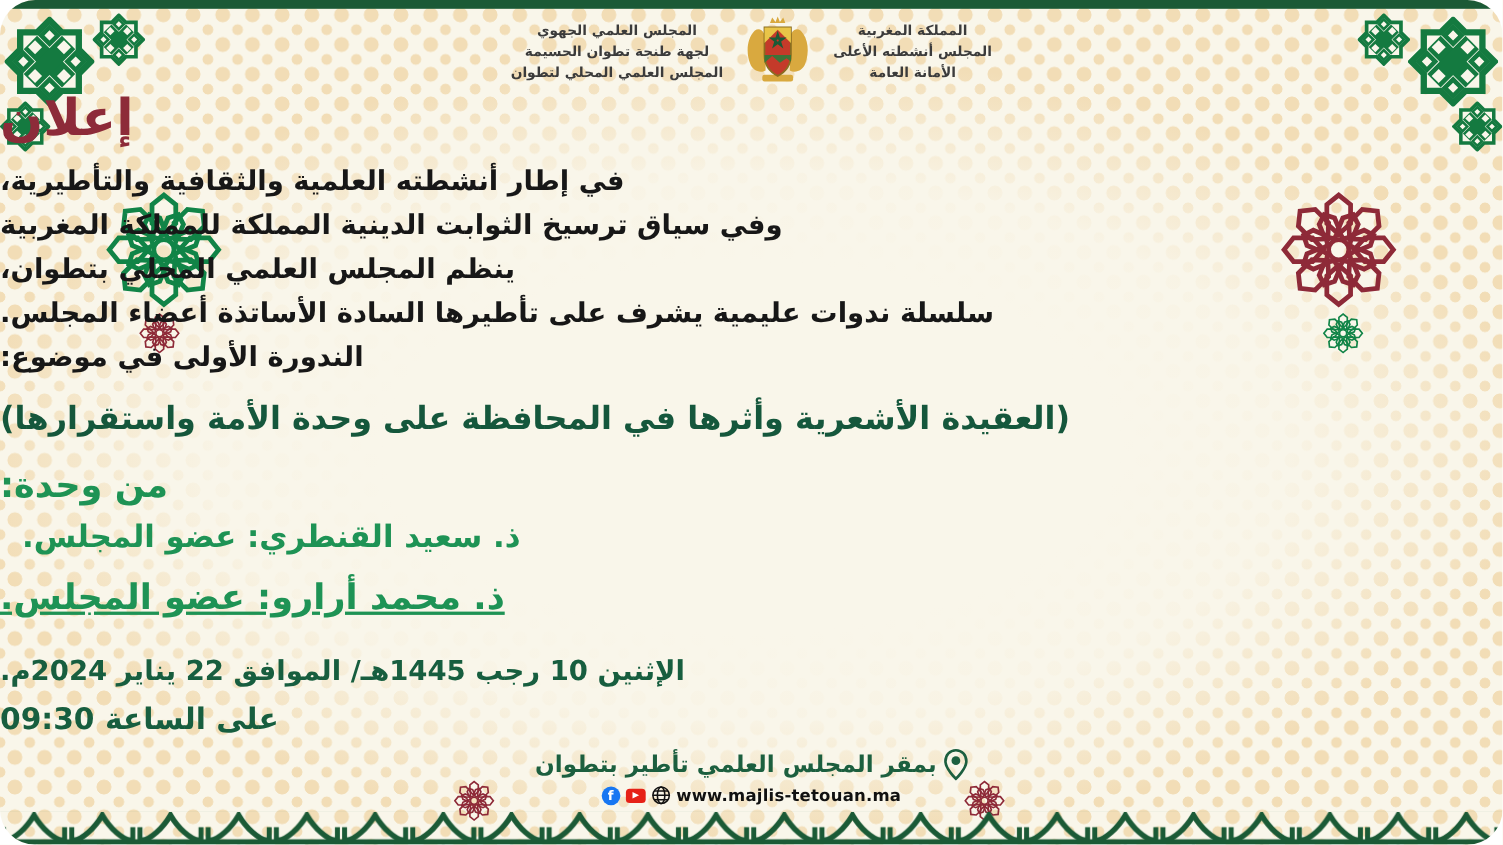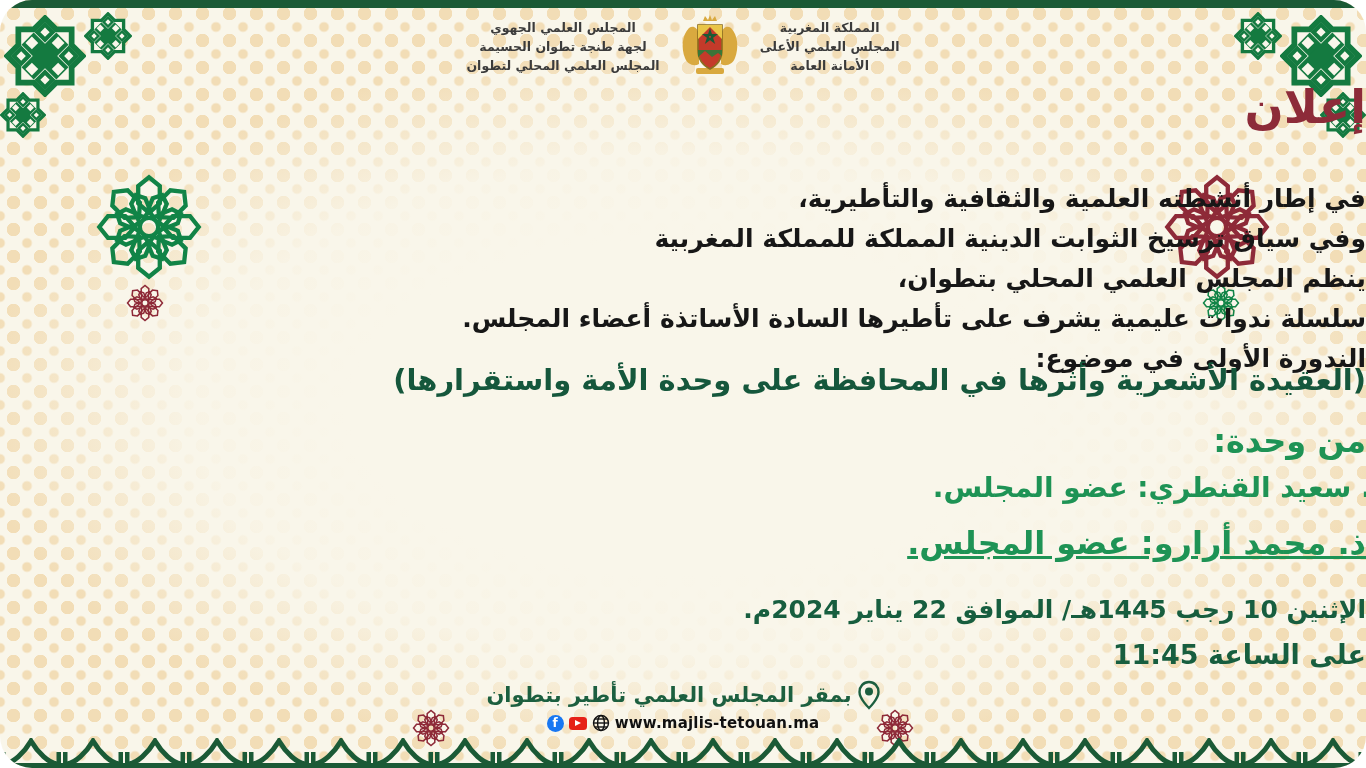--- a/index.html
+++ b/index.html
@@ -25,23 +25,23 @@
   }
   .top-bar{position:absolute;top:0;left:0;width:1366px;height:8px;background:#1b5a36;}
   .bottom-border{position:absolute;bottom:0;left:0;}
 
   
   .header{position:absolute;top:13px;left:0;width:1366px;display:flex;justify-content:center;align-items:center;gap:14px;}
   .header-block{font-size:12.5px;font-weight:700;color:#3b3b3b;line-height:19px;text-align:center;white-space:nowrap;}
   .logo-wrap{width:72px;height:66px;flex:0 0 auto;}
 
   
-  .t{position:absolute;left:0;width:1366px;text-align:right;font-weight:700;}
+  .t{position:absolute;left:0;width:1366px;text-align:left;font-weight:700;}
   .title{top:78px;font-size:46px;line-height:58px;color:#8d2b39;}
-  .intro{top:145px;font-size:25px;line-height:40px;color:#171717;margin-top:34px;}
+  .intro{top:145px;font-size:25px;line-height:40px;color:#171717;}
   .subject{top:358px;font-size:29px;line-height:44px;color:#15573c;}
   .framing{top:417px;font-size:32px;line-height:48px;color:#1e9355;}
   .presenter1{top:464px;font-size:28px;line-height:48px;color:#1e9355;padding-left:20px;}
   .presenter2{top:519px;font-size:32px;line-height:48px;color:#1e9355;text-decoration:underline;}
   .date-line{top:591px;font-size:25px;line-height:38px;color:#175e3f;}
   .time-line{top:636px;font-size:27px;line-height:38px;color:#175e3f;}
   .venue-line{top:676px;font-size:21px;line-height:38px;color:#1c5f3f;
     display:flex;justify-content:center;align-items:center;gap:6px;}
   .footer{top:714px;display:flex;justify-content:center;align-items:center;gap:5px;
     font-size:15px;color:#111;}
@@ -165,41 +165,41 @@
           <rect x="22" y="55" width="28" height="6" rx="2"></rect>
         </g>
         <path d="M24,12 L48,12 L48,37 C48,47 42,53 36,56 C30,53 24,47 24,37 Z" fill="#c43a2a" stroke="#8a6d1f" stroke-width="1.6"></path>
         <path d="M24,26 L36,14 L48,26 L48,12 L24,12 Z" fill="#e9c548"></path>
         <path d="M24,44 L31,38 L38,44 L44,40 L48,43 L48,37 L24,37 Z" fill="#2d7a3a" opacity="0.9"></path>
         <path d="M36,18 L39.4,28.6 L30.6,22 L41.4,22 L32.6,28.6 Z" fill="none" stroke="#1b5a36" stroke-width="1.8"></path>
       </svg>
     </div>
     <div class="header-block" dir="rtl">
       <div>المملكة المغربية</div>
-      <div>المجلس العلمي الأعلى</div>
+      <div>المجلس أنشطته الأعلى</div>
       <div>الأمانة العامة</div>
     </div>
   </div>
 
   <div class="t title" dir="rtl">إعلان</div>
 
   <div class="t intro" dir="rtl">
     <div>في إطار أنشطته العلمية والثقافية والتأطيرية،</div>
     <div>وفي سياق ترسيخ الثوابت الدينية المملكة للمملكة المغربية</div>
     <div>ينظم المجلس العلمي المحلي بتطوان،</div>
     <div>سلسلة ندوات عليمية يشرف على تأطيرها السادة الأساتذة أعضاء المجلس.</div>
     <div>الندورة الأولى في موضوع:</div>
   </div>
 
   <div class="t subject" dir="rtl">(العقيدة الأشعرية وأثرها في المحافظة على وحدة الأمة واستقرارها)</div>
   <div class="t framing" dir="rtl">من وحدة:</div>
   <div class="t presenter1" dir="rtl">ذ. سعيد القنطري: عضو المجلس.</div>
   <div class="t presenter2" dir="rtl">ذ. محمد أرارو: عضو المجلس.</div>
   <div class="t date-line" dir="rtl">الإثنين 10 رجب 1445هـ/ الموافق 22 يناير 2024م.</div>
-  <div class="t time-line" dir="rtl">على الساعة 11:45</div>
+  <div class="t time-line" dir="rtl">على الساعة 09:30</div>
 
   <div class="t venue-line" dir="rtl">
     <svg width="22" height="30" viewBox="0 0 22 30">
       <path d="M11,2 C5.5,2 1.5,6.5 1.5,12 C1.5,19 11,28 11,28 C11,28 20.5,19 20.5,12 C20.5,6.5 16.5,2 11,2 Z" fill="none" stroke="#1c5f3f" stroke-width="2.4"></path>
       <circle cx="11" cy="11.5" r="4" fill="#1c5f3f"></circle>
     </svg>
     <span>بمقر المجلس العلمي تأطير بتطوان</span>
   </div>
 
   <div class="t footer">

